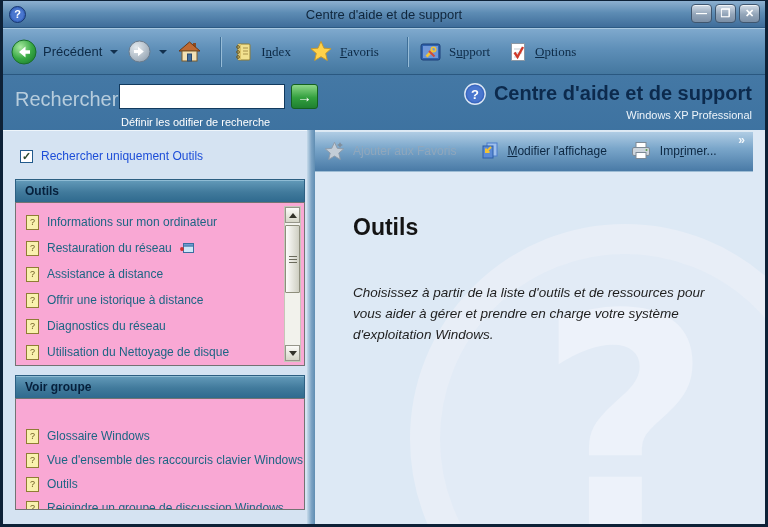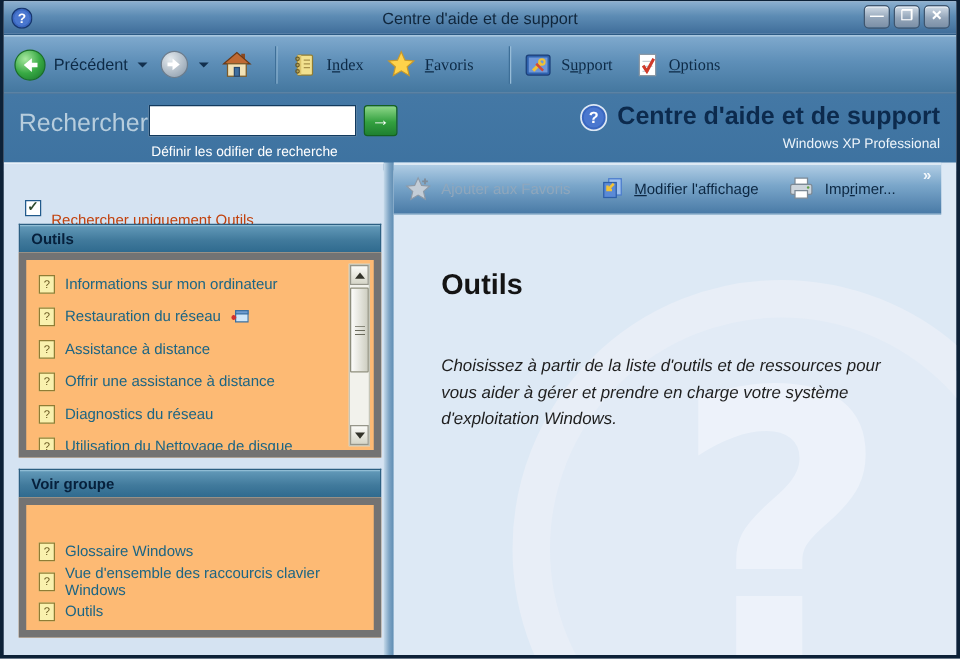--- a/index.html
+++ b/index.html
@@ -46,29 +46,29 @@
   .hdr{position:absolute;right:13px;top:7px;text-align:right;}
   .hdr-row{display:flex;align-items:center;justify-content:flex-end;gap:8px;}
   .hdr-title{font-size:20px;font-weight:bold;color:#0c2a4d;}
   .hdr-sub{font-size:11px;color:#edf4fa;margin-top:4px;}
   
   .leftpane{position:absolute;top:129px;left:0;width:304px;bottom:0;
     background:#d5e3f2;border-top:1px solid #eef5fb;}
   .filter{position:absolute;left:17px;top:18px;display:flex;align-items:center;gap:8px;}
   .checkbox{width:13px;height:13px;background:#fff;border:1px solid #215a8c;
     font-size:11px;line-height:11px;text-align:center;color:#2e4a2e;font-weight:bold;}
-  .filter-label{font-size:12px;color:#c2410c;margin-top:20px;}
+  .filter-label{font-size:12px;color:#1d4ed8;}
   .box{position:absolute;left:12px;width:290px;}
   .box.tools{top:48px;}
   .box.see{top:244px;}
   .box-header{height:23px;line-height:22px;padding-left:9px;font-size:12px;font-weight:bold;color:#06203c;
     border:1px solid #2c5f82;border-bottom:none;
     background:linear-gradient(180deg,#649bba 0%,#417a9c 55%,#2f6a8e 100%);
     box-shadow:inset 0 1px 0 #8fbcd4;}
-  .box-list{position:relative;border:6px solid #737373;background:#fdba74;overflow:hidden;}
+  .box-list{position:relative;border:1px solid #737373;background:#f9a8d4;overflow:hidden;}
   .tools .box-list{height:164px;padding-top:6px;}
   .see .box-list{height:112px;padding-top:25px;}
   .item{height:26px;display:flex;align-items:center;padding-left:10px;gap:8px;}
   .see .item{height:24px;}
   .item-label{font-size:12px;color:#1c6584;}
   .doc-icon{width:13px;height:15px;background:#f9f1ae;border:1px solid #8f7d35;
     font-size:9px;line-height:13px;text-align:center;color:#6a5a20;flex:0 0 auto;}
   .doc-icon::after{content:"?";}
   
   .sb{position:absolute;top:3px;right:3px;bottom:3px;width:17px;
@@ -265,21 +265,21 @@
               <path d="M2 5 l0 4 M0 7 l4 0 M0.6 5.6 l2.8 2.8 M3.4 5.6 l-2.8 2.8" stroke="#d03030" stroke-width="1.1"></path>
             </svg>
           </span>
         </div>
         <div class="item">
           <span class="doc-icon"></span>
           <span class="item-label">Assistance à distance</span>
         </div>
         <div class="item">
           <span class="doc-icon"></span>
-          <span class="item-label">Offrir une assistance à distance</span>
+          <span class="item-label">Offrir une istorique à distance</span>
         </div>
         <div class="item">
           <span class="doc-icon"></span>
           <span class="item-label">Diagnostics du réseau</span>
         </div>
         <div class="item">
           <span class="doc-icon"></span>
           <span class="item-label">Utilisation du Nettoyage de disque</span>
         </div>
         <div class="item">
@@ -308,20 +308,24 @@
           <span class="item-label">Glossaire Windows</span>
         </div>
         <div class="item">
           <span class="doc-icon"></span>
           <span class="item-label">Vue d'ensemble des raccourcis clavier Windows</span>
         </div>
         <div class="item">
           <span class="doc-icon"></span>
           <span class="item-label">Outils</span>
         </div>
+        <div class="item">
+          <span class="doc-icon"></span>
+          <span class="item-label">Rejoindre un groupe de discussion Windows</span>
+        </div>
       </div>
     </div>
   </div>
 
   <div class="divider"></div>
 
   <div class="rightpane">
     <div class="ctoolbar">
       <span class="cbar-item disabled">
         <span>

